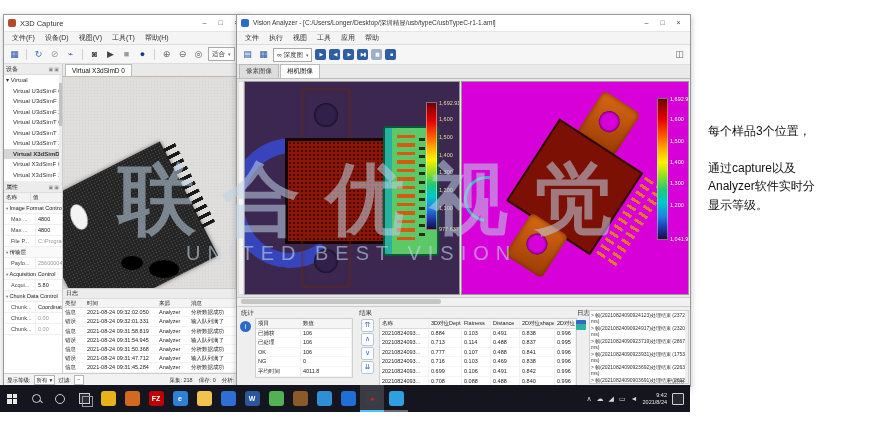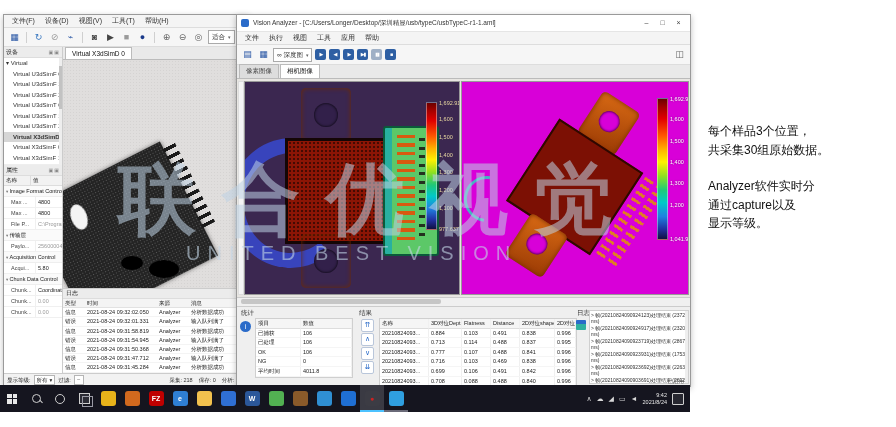--- a/index.html
+++ b/index.html
@@ -155,20 +155,29 @@
   
   .annotation{position:absolute;left:708px;top:122px;width:186px;font-size:12px;line-height:18.6px;color:#111;}
   .annotation .para{margin-bottom:18px;}
 </style>
 </head>
 <body>
 
 <div class="canvas">
 
   <div class="win" id="cap-window">
+    <div class="titlebar">
+      <span class="app-ico" style="background:#b34a2a"></span>
+      <span class="title">X3D Capture</span>
+      <span class="win-controls" id="cap-controls">
+          <span class="win-btn">–</span>
+          <span class="win-btn">□</span>
+          <span class="win-btn">×</span>
+        </span>
+    </div>
     <div class="menubar" id="cap-menubar">
         <span class="menu-item">文件(F)</span>
         <span class="menu-item">设备(D)</span>
         <span class="menu-item">视图(V)</span>
         <span class="menu-item">工具(T)</span>
         <span class="menu-item">帮助(H)</span>
       </div>
     <div class="toolbar" id="cap-toolbar">
         <span class="tbi" style="color: rgb(42, 87, 165);">▦</span>
         <span class="tb-sep"></span>
@@ -619,22 +628,21 @@
         <div>9:42</div>
         <div>2021/8/24</div>
       </span>
       <span class="notif"></span>
     </span>
   </div>
 
   <div class="annotation">
     <div class="para" id="anno-p1">
         <div>每个样品3个位置，</div>
-        <div>共采集30组原始数据。</div>
       </div>
     <div class="para" id="anno-p2">
+        <div>通过capture以及</div>
         <div>Analyzer软件实时分</div>
-        <div>通过capture以及</div>
         <div>显示等级。</div>
       </div>
   </div>
 
 </div>
 
 </body></html>

